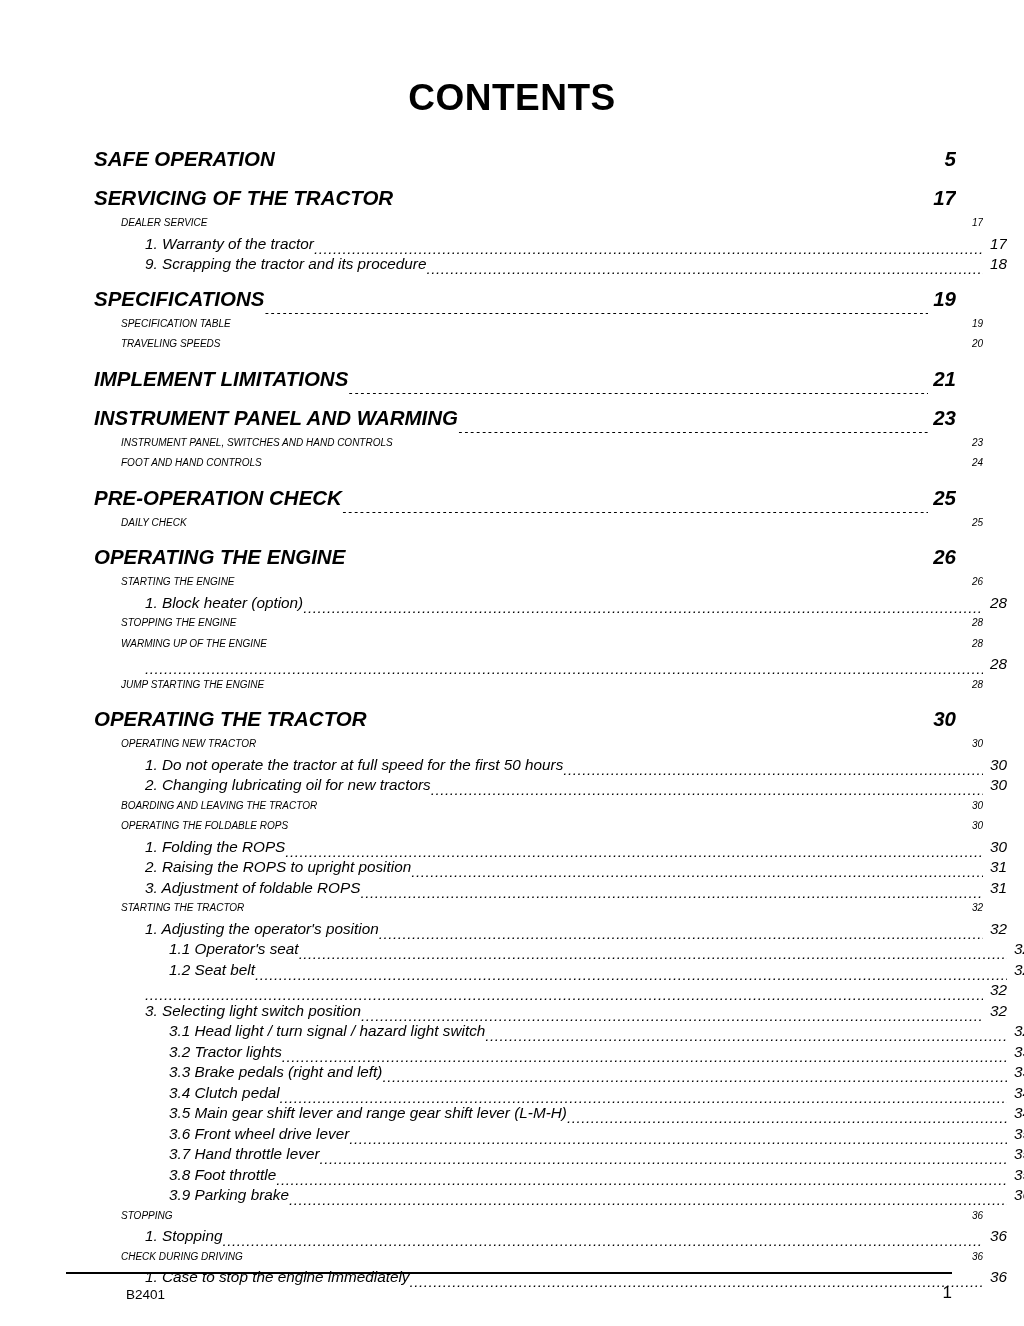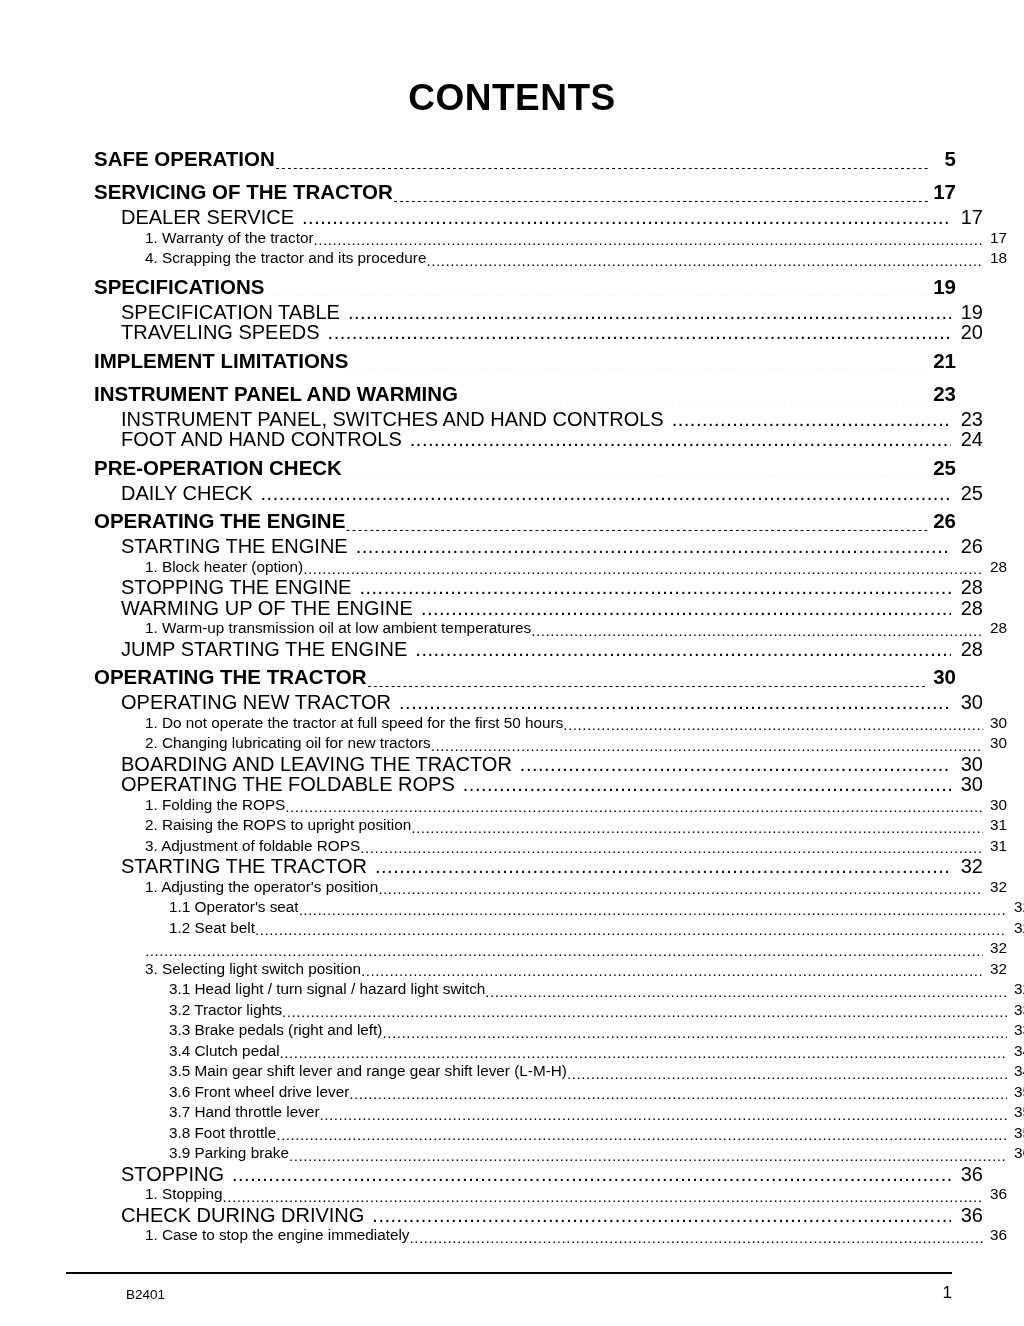--- a/index.html
+++ b/index.html
@@ -40,24 +40,25 @@
   
   .toc {
     position: absolute;
     left: 88px;
     top: 143px;
     width: 862px;
   }
 
   .toc-entry {
     display: flex;
-    align-items: center;
+    align-items: flex-end;
     width: 100%;
     white-space: nowrap;
     overflow: hidden;
+    font-style: italic;
   }
 
   .toc-label {
     flex: 0 0 auto;
   }
 
   .toc-leader {
     flex: 1 1 auto;
     overflow: hidden;
     min-width: 6px;
@@ -83,21 +84,21 @@
     line-height: 31px;
     margin-top: 7px;
     padding-left: 6px;
   }
   .lvl1:first-child { margin-top: 0; }
   .lvl1 .toc-leader::after { letter-spacing: 0.2px; }
   .lvl1 .toc-page { min-width: 26px; }
 
   
   .lvl2 {
-    font-size: 20px;
+    font-size: 10px;
     font-weight: normal;
     line-height: 20.5px;
     padding-left: 33px;
     gap: 8px;
   }
   .lvl2 .toc-page { min-width: 22px; }
 
   
   .lvl3 {
     font-size: 15.3px;
@@ -110,21 +111,21 @@
   
   .lvl4 {
     font-size: 15.3px;
     font-weight: normal;
     line-height: 20.5px;
     padding-left: 81px;
   }
   .lvl4 .toc-page { min-width: 22px; }
 
   
-  .grp-gap { margin-top: 2px; }
+  .grp-gap { margin-top: 8px; }
 
   
   .footer-rule {
     position: absolute;
     left: 66px;
     top: 1272px;
     width: 886px;
     height: 2px;
     background: #000000;
   }
@@ -168,21 +169,21 @@
         <span class="toc-label">DEALER SERVICE</span>
         <span class="toc-leader"></span>
         <span class="toc-page">17</span>
       </div>
       <div class="toc-entry lvl3">
         <span class="toc-label">1. Warranty of the tractor</span>
         <span class="toc-leader"></span>
         <span class="toc-page">17</span>
       </div>
       <div class="toc-entry lvl3">
-        <span class="toc-label">4. Scrapping the tractor and its procedure</span>
+        <span class="toc-label">9. Scrapping the tractor and its procedure</span>
         <span class="toc-leader"></span>
         <span class="toc-page">18</span>
       </div>
       <div class="toc-entry lvl1 grp-gap">
         <span class="toc-label">SPECIFICATIONS</span>
         <span class="toc-leader"></span>
         <span class="toc-page">19</span>
       </div>
       <div class="toc-entry lvl2">
         <span class="toc-label">SPECIFICATION TABLE</span>
@@ -243,21 +244,20 @@
         <span class="toc-label">STOPPING THE ENGINE</span>
         <span class="toc-leader"></span>
         <span class="toc-page">28</span>
       </div>
       <div class="toc-entry lvl2">
         <span class="toc-label">WARMING UP OF THE ENGINE</span>
         <span class="toc-leader"></span>
         <span class="toc-page">28</span>
       </div>
       <div class="toc-entry lvl3">
-        <span class="toc-label">1. Warm-up transmission oil at low ambient temperatures</span>
         <span class="toc-leader"></span>
         <span class="toc-page">28</span>
       </div>
       <div class="toc-entry lvl2">
         <span class="toc-label">JUMP STARTING THE ENGINE</span>
         <span class="toc-leader"></span>
         <span class="toc-page">28</span>
       </div>
       <div class="toc-entry lvl1 grp-gap">
         <span class="toc-label">OPERATING THE TRACTOR</span>

